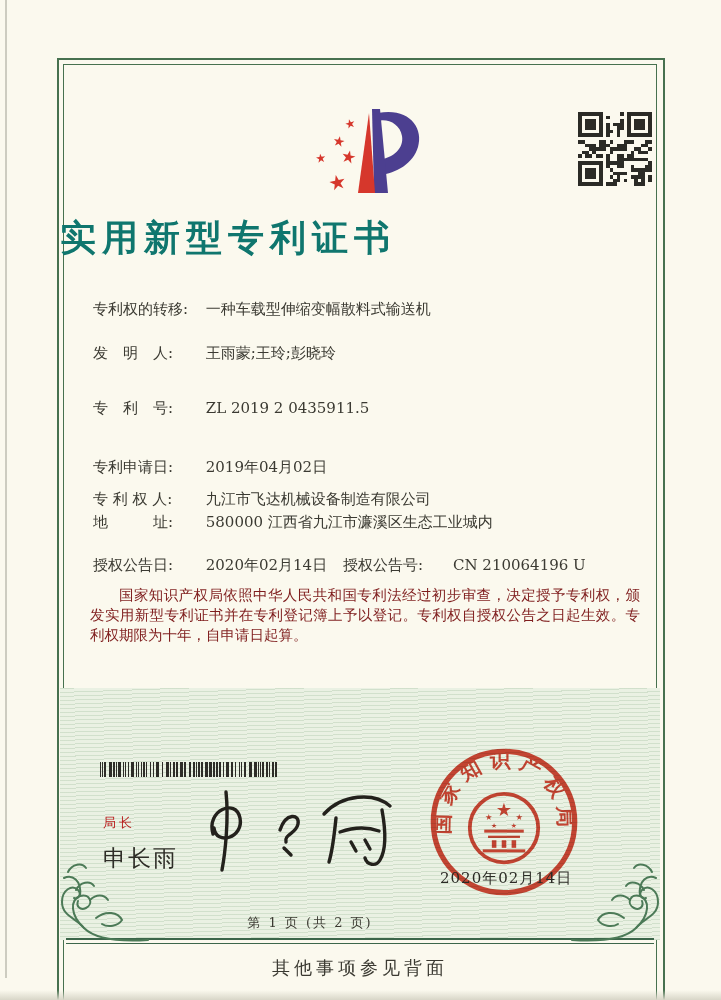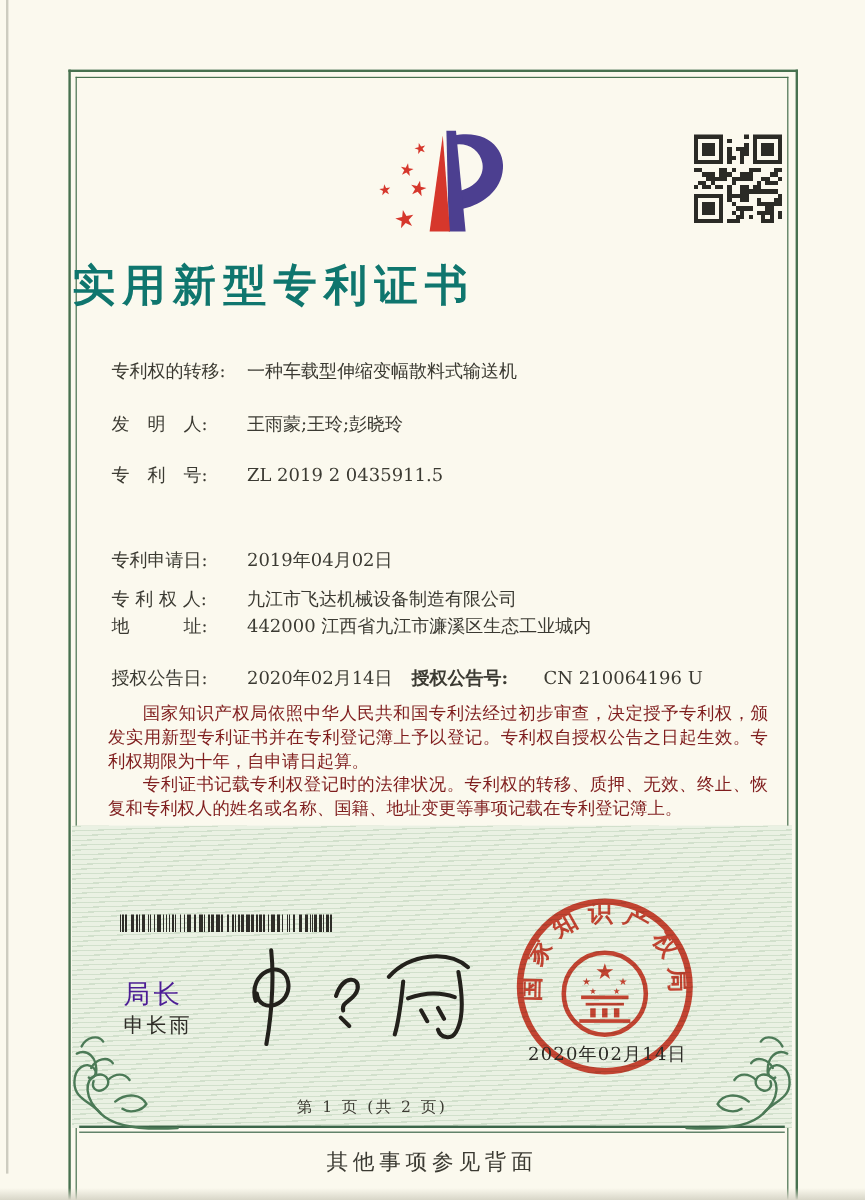--- a/index.html
+++ b/index.html
@@ -29,43 +29,43 @@
   .logo{position:absolute;left:312px;top:103px;width:118px;height:94px;}
   .qr{position:absolute;left:578px;top:112px;width:74px;height:74px;}
 
   .title{position:absolute;left:60px;top:214px;width:600px;text-align:left;
     font-size:36px;font-weight:bold;letter-spacing:6px;color:#0f766e;}
 
   .fields{position:absolute;left:93px;top:300px;width:545px;font-size:15px;color:#3b3a32;}
   .frow{position:absolute;left:0;white-space:nowrap;}
   .frow .lbl{display:inline-block;min-width:100px;}
   .frow .val{margin-left:8px;}
-  .r0{top:0;} .r1{top:44px;} .r2{top:87px;} .r3{top:130px;margin-top:28px;} .r4{top:170px;margin-top:20px;} .r5{top:213px;} .r6{top:256px;}
-  .grant-no-lbl{position:absolute;left:250px;top:0;font-weight:bold;}
+  .r0{top:0;} .r1{top:44px;} .r2{top:99px;} .r3{top:130px;margin-top:28px;} .r4{top:170px;margin-top:20px;} .r5{top:213px;} .r6{top:256px;}
+  .grant-no-lbl{position:absolute;left:250px;top:0;}
   .grant-no-val{position:absolute;left:360px;top:0;}
 
   .body-text{position:absolute;left:90px;top:586px;width:550px;
     font-size:14.5px;line-height:19.8px;text-align:justify;color:#7f1d1d;}
   .body-text p{margin:0;text-indent:2em;}
 
   
   .panel{position:absolute;left:60px;top:688px;width:600px;height:252px;
     background:
       repeating-linear-gradient(178deg, rgba(110,155,110,0.20) 0 1px, rgba(255,255,255,0) 1px 4px),
       #eaf1e3;}
   .panel-line-a{position:absolute;left:66px;top:938px;width:588px;border-top:2px solid var(--green-dark,#3c664a);}
   .panel-line-b{position:absolute;left:66px;top:943px;width:588px;border-top:1px solid var(--green-dark,#3c664a);}
   .flourish{position:absolute;width:95px;height:90px;}
   .flourish.left{left:56px;top:856px;}
   .flourish.right{left:569px;top:856px;transform:scaleX(-1);}
 
   .barcode{position:absolute;left:100px;top:762px;width:180px;height:15px;}
 
-  .signer-title{position:absolute;left:103px;top:814px;font-size:22px;letter-spacing:3px;color:#4c1d95;}
-  .signer-name{position:absolute;left:103px;top:843px;font-size:17px;letter-spacing:2px;color:#2e2d27;}
+  .signer-title{position:absolute;left:103px;top:814px;font-size:13px;letter-spacing:3px;color:#b91c1c;}
+  .signer-name{position:absolute;left:103px;top:843px;font-size:23px;letter-spacing:2px;color:#2e2d27;}
   .signature{position:absolute;left:188px;top:782px;width:210px;height:92px;}
 
   .seal{position:absolute;left:428px;top:746px;width:152px;height:152px;opacity:.93;mix-blend-mode:multiply;}
   .seal-date{position:absolute;left:440px;top:869px;font-size:15px;letter-spacing:1px;color:#2b2a25;}
 
   .page-footer{position:absolute;left:60px;top:914px;width:500px;text-align:center;
     font-size:13px;letter-spacing:2px;color:#3b3a32;}
   .back-note{position:absolute;left:60px;top:956px;width:600px;text-align:center;
     font-size:18px;letter-spacing:4px;color:#3b3a32;}
 </style>
@@ -260,33 +260,32 @@
     <div class="frow r3">
       <span class="lbl">专利申请日:</span>
       <span class="val">2019年04月02日</span>
     </div>
     <div class="frow r4">
       <span class="lbl">专 利 权 人:</span>
       <span class="val">九江市飞达机械设备制造有限公司</span>
     </div>
     <div class="frow r5">
       <span class="lbl">地　　　址:</span>
-      <span class="val">442000 江西省九江市濂溪区生态工业城内</span>
+      <span class="val">580000 江西省九江市濂溪区生态工业城内</span>
     </div>
     <div class="frow r6" style="width:545px;">
       <span class="lbl">授权公告日:</span>
       <span class="val">2020年02月14日</span>
       <span class="grant-no-lbl">授权公告号:</span>
       <span class="grant-no-val">CN 210064196 U</span>
     </div>
   </div>
 
   <div class="body-text">
     <p>国家知识产权局依照中华人民共和国专利法经过初步审查，决定授予专利权，颁发实用新型专利证书并在专利登记簿上予以登记。专利权自授权公告之日起生效。专利权期限为十年，自申请日起算。</p>
-    <p>专利证书记载专利权登记时的法律状况。专利权的转移、质押、无效、终止、恢复和专利权人的姓名或名称、国籍、地址变更等事项记载在专利登记簿上。</p>
   </div>
 
   <svg class="barcode" viewBox="0 0 180 15" preserveAspectRatio="none" shape-rendering="crispEdges">
       <rect x="0" y="0" width="1" height="15" fill="#2e2d28"></rect>
       <rect x="2" y="0" width="1" height="15" fill="#2e2d28"></rect>
       <rect x="4" y="0" width="2" height="15" fill="#2e2d28"></rect>
       <rect x="9" y="0" width="3" height="15" fill="#2e2d28"></rect>
       <rect x="13" y="0" width="2" height="15" fill="#2e2d28"></rect>
       <rect x="16" y="0" width="1" height="15" fill="#2e2d28"></rect>
       <rect x="18" y="0" width="3" height="15" fill="#2e2d28"></rect>

